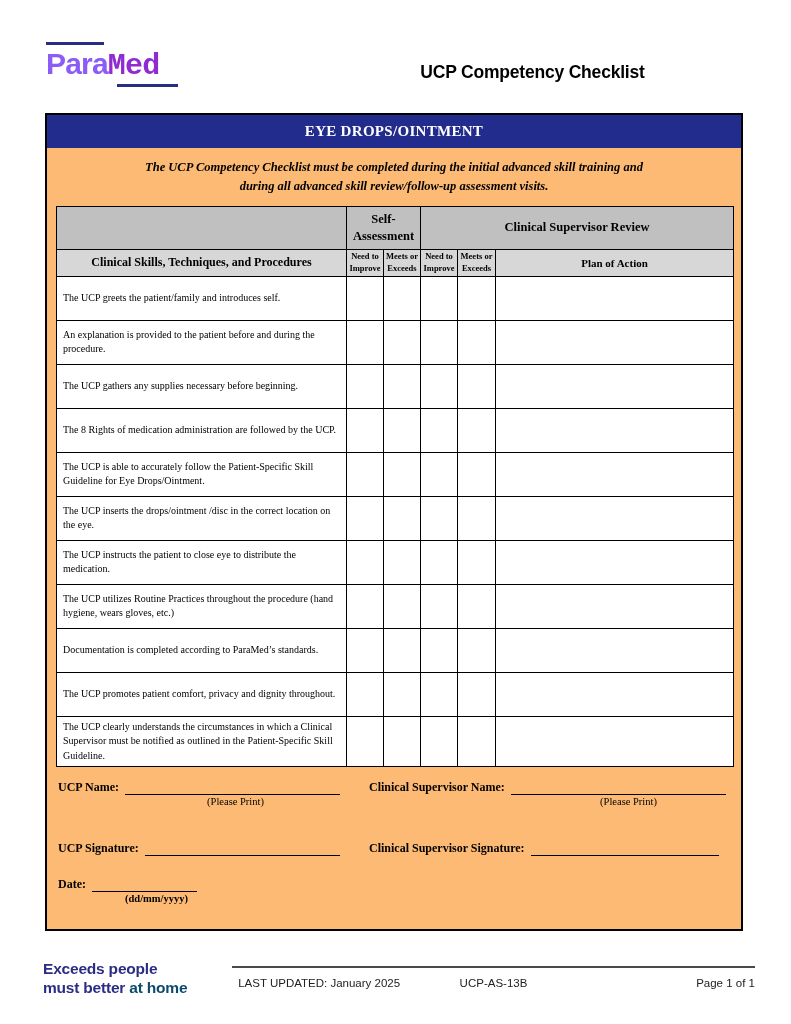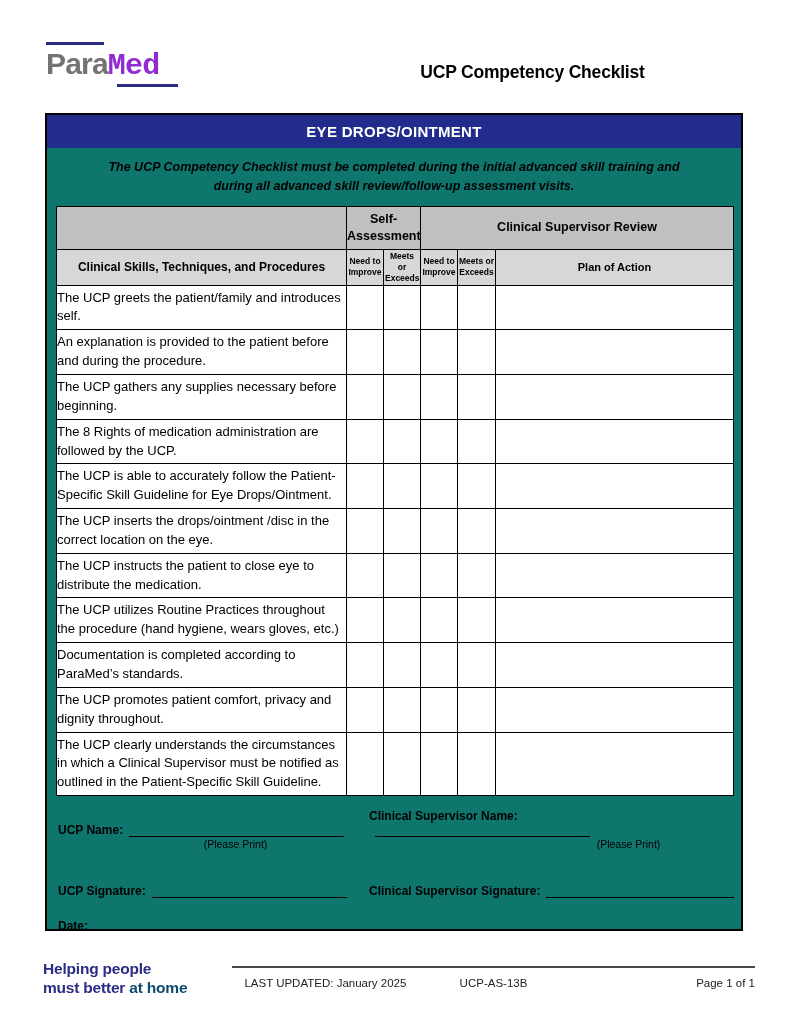--- a/index.html
+++ b/index.html
@@ -9,36 +9,37 @@
     position: relative;
     font-family: "Liberation Sans", sans-serif;
     color: #000;
     overflow: hidden;
   }
 
   
   .logo { position: absolute; left: 46px; top: 42px; width: 132px; }
   .logo-line-top { width: 58px; height: 3px; background: #2B2D84; margin-bottom: 4px; }
   .logo-text { font-size: 30px; font-weight: bold; letter-spacing: -0.8px; line-height: 1; white-space: nowrap; }
-  .logo-para { color: #737373; margin-top: 44px; }
+  .logo-para { color: #8b5cf6; margin-top: 44px; }
   .logo-med  { color: #8F2BD1; font-family: Liberation Mono, monospace; }
   .logo-line-bottom { width: 61px; height: 3px; background: #2B2D84; margin: 3px 0 0 auto; }
 
   
   .doc-title {
     position: absolute; left: 380px; top: 62px; width: 305px;
     text-align: center; font-size: 17.5px; font-weight: bold; letter-spacing: -0.2px;
   }
 
   
   .main-box {
     position: absolute; left: 45px; top: 113px;
     width: 698px; height: 818px;
-    border: 2px solid #000; background: #0f766e;
+    border: 2px solid #000; background: #fdba74;
     overflow: hidden;
+    font-family: Liberation Serif, serif;
   }
   .banner {
     height: 33px; background: #222C8C;
     color: #fff; font-weight: bold; font-size: 15px;
     text-align: center; line-height: 33px; letter-spacing: 0.3px;
   }
   .intro {
     margin-top: 10px; text-align: center;
     font-weight: bold; font-style: italic;
     font-size: 12.5px; line-height: 1.5;
@@ -50,21 +51,21 @@
     width: 677px; margin: 10px 0 0 9px;
   }
   table.skills td { border: 1.5px solid #000; }
   .hdr1 td { background: #C0C0C0; font-weight: bold; font-size: 12.5px; text-align: center; height: 43px; line-height: 1.3; }
   .hdr2 td { background: #D7D7D7; height: 27px; }
   .skills-hdr { font-weight: bold; font-size: 12px; text-align: center; }
   .sub-hdr { font-weight: bold; font-size: 8.5px; text-align: center; line-height: 1.3; padding: 1px; }
   .plan-hdr { font-weight: bold; font-size: 11px; text-align: center; }
   tbody td { height: 44px; background: #fff; }
   td.skill-cell {
-    padding: 3px 0; font-size: 13px; line-height: 1.45;
+    padding: 3px 6px; font-size: 10px; line-height: 1.45;
     vertical-align: middle; text-align: left; margin-top: 36px;
   }
 
   
   .sig-area { margin: 13px 0 0 11px; width: 677px; font-size: 12px; }
   .sig-row { display: flex; align-items: flex-end; }
   .sig-left { width: 311px; flex: none; }
   .sig-right { flex: 1; }
   .sig-label { font-weight: bold; font-size: 12px; }
   .sig-line {
@@ -85,21 +86,21 @@
     position: absolute; left: 43px; top: 959px;
     font-size: 15.5px; font-weight: bold; line-height: 1.25;
     color: #2B2D84; letter-spacing: -0.2px;
   }
   .tag-purple { color: #0c4a6e; }
   .footer-right {
     position: absolute; left: 232px; top: 966px; width: 523px;
     border-top: 2px solid #4a4a4a; padding-top: 9px;
     display: flex; font-size: 11.5px; color: #222;
   }
-  .footer-right .f-left { flex: 1; text-align: right; }
+  .footer-right .f-left { flex: 1; text-align: center; }
   .footer-right .f-mid  { flex: 1; text-align: center; }
   .footer-right .f-right{ flex: 1; text-align: right; }
 </style>
 </head>
 <body>
 
 <div class="logo">
   <div class="logo-line-top"></div>
   <div class="logo-text">
     <span class="logo-para">Para</span><span class="logo-med">Med</span>
@@ -258,21 +259,21 @@
 
     <div class="row-c">
       <span class="sig-label">Date:</span><span class="sig-line w105"></span>
       <div class="date-hint">(dd/mm/yyyy)</div>
     </div>
 
   </div>
 </div>
 
 <div class="footer-tagline">
-  <div>Helping people</div>
+  <div>Exceeds people</div>
   <div><span>must better </span><span class="tag-purple">at home</span></div>
 </div>
 
 <div class="footer-right">
   <span class="f-left">LAST UPDATED: January 2025</span>
   <span class="f-mid">UCP-AS-13B</span>
   <span class="f-right">Page 1 of 1</span>
 </div>
 
 </body></html>

